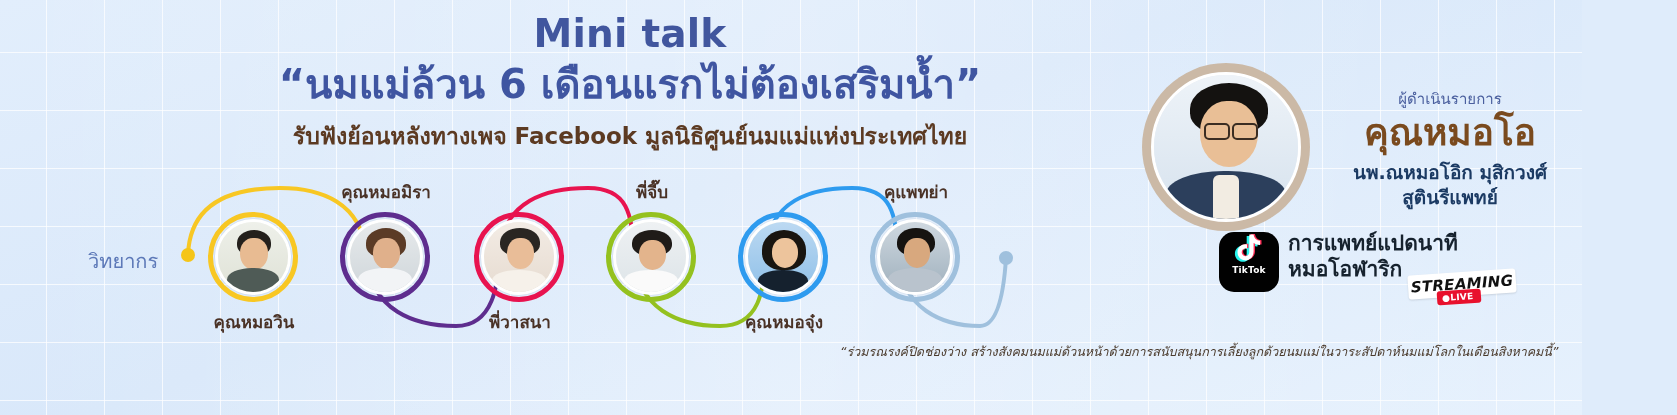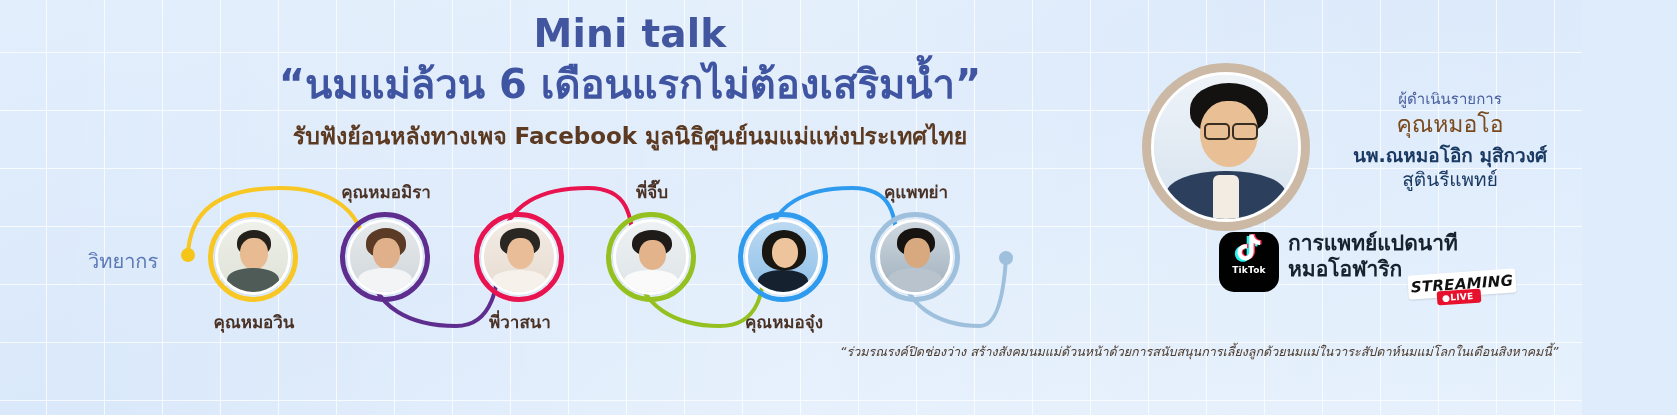--- a/index.html
+++ b/index.html
@@ -68,23 +68,23 @@
   .host-photo{
     position:absolute;left:1142px;top:63px;width:168px;height:168px;border-radius:50%;
     background:#cbb9a6;padding:9px;box-sizing:border-box;
   }
   .host-photo .hinner{
     width:100%;height:100%;border-radius:50%;overflow:hidden;position:relative;
     border:3px solid #fff;box-sizing:border-box;background:#e9eef4;
   }
   .host-text{position:absolute;left:1300px;top:90px;width:300px;text-align:center;}
   .host-role{font-size:15px;color:#4a5f9e;line-height:1.2;}
-  .host-name{font-size:23px;font-weight:normal;color:#7a4a1e;line-height:1.25;margin-top:2px;}
+  .host-name{font-size:37px;font-weight:bold;color:#7a4a1e;line-height:1.25;margin-top:2px;}
   .host-full{font-size:19px;font-weight:bold;color:#1b3a63;line-height:1.3;margin-top:4px;}
-  .host-spec{font-size:19px;font-weight:normal;color:#1b3a63;line-height:1.3;}
+  .host-spec{font-size:19px;font-weight:bold;color:#1b3a63;line-height:1.3;}
 
   
   .tt-logo{
     position:absolute;left:1219px;top:232px;width:60px;height:60px;border-radius:15px;
     background:#010101;display:flex;align-items:center;flex-direction:column;
   }
   .tt-word{color:#fff;font-size:9px;font-weight:bold;letter-spacing:.2px;margin-top:1px;}
   .tt-text{position:absolute;left:1288px;top:231px;line-height:1.22;}
   .tt-l1,.tt-l2{font-size:21px;font-weight:bold;color:#16222e;white-space:nowrap;}
 

